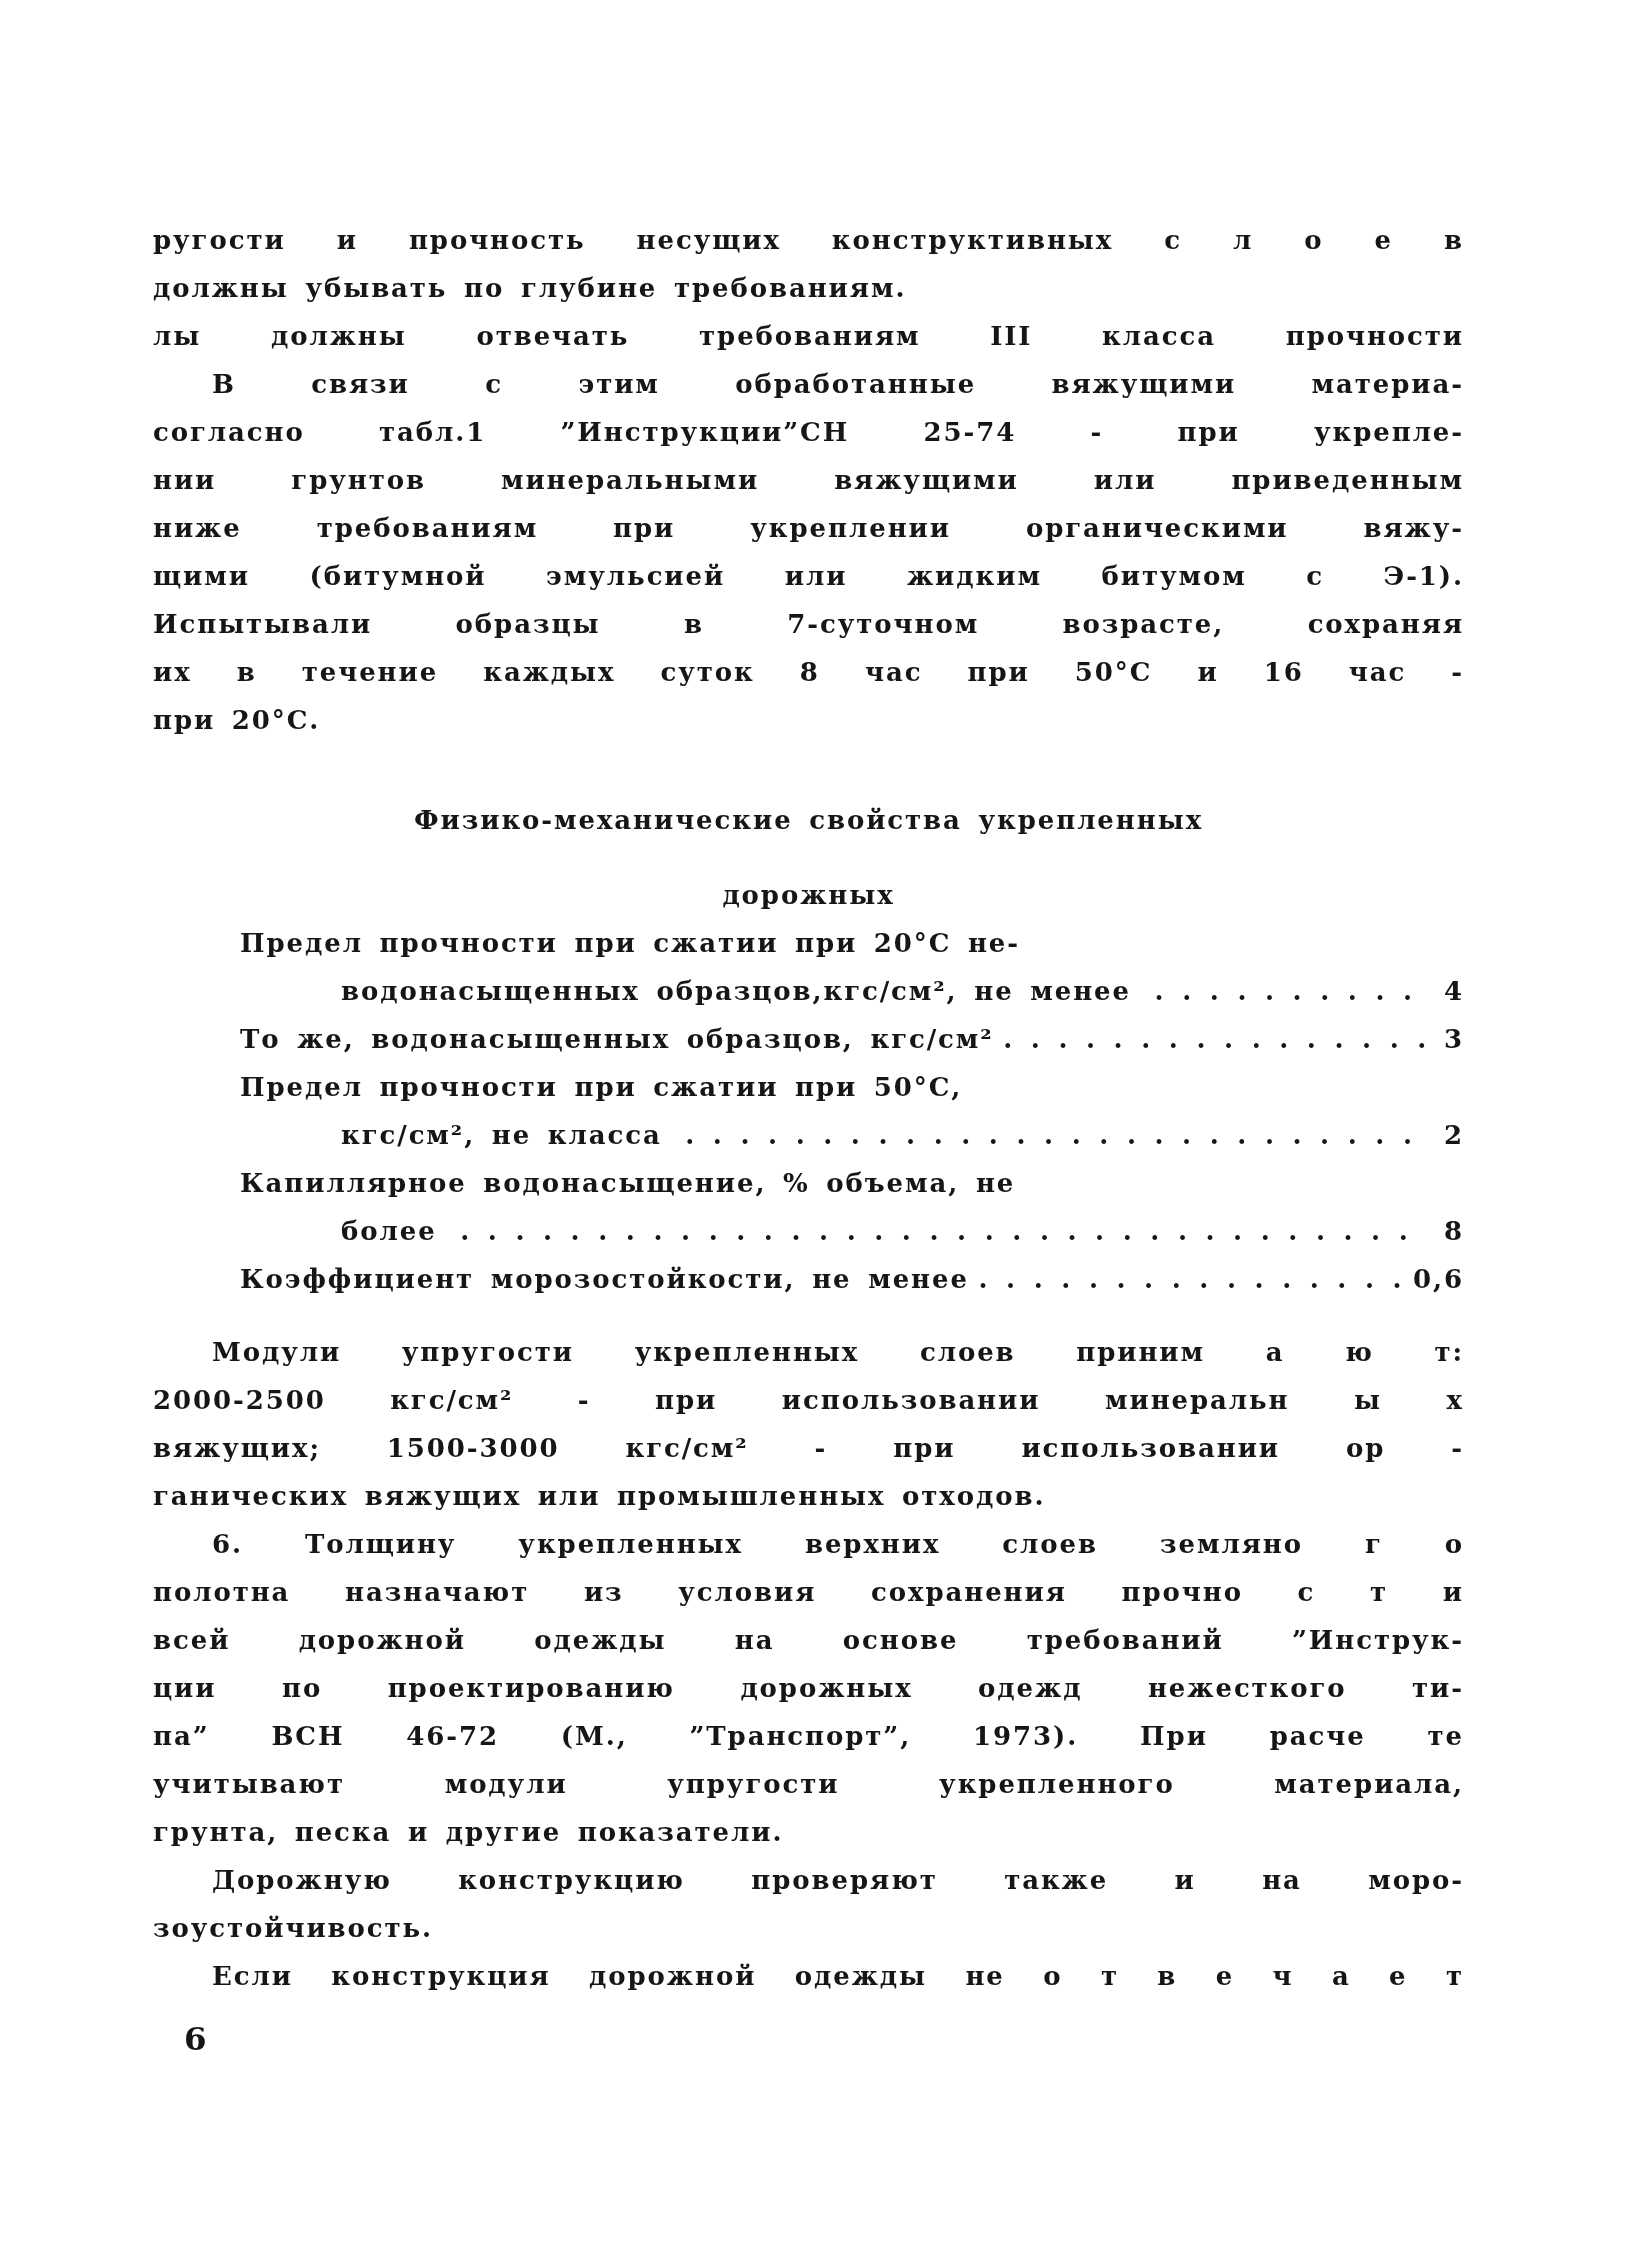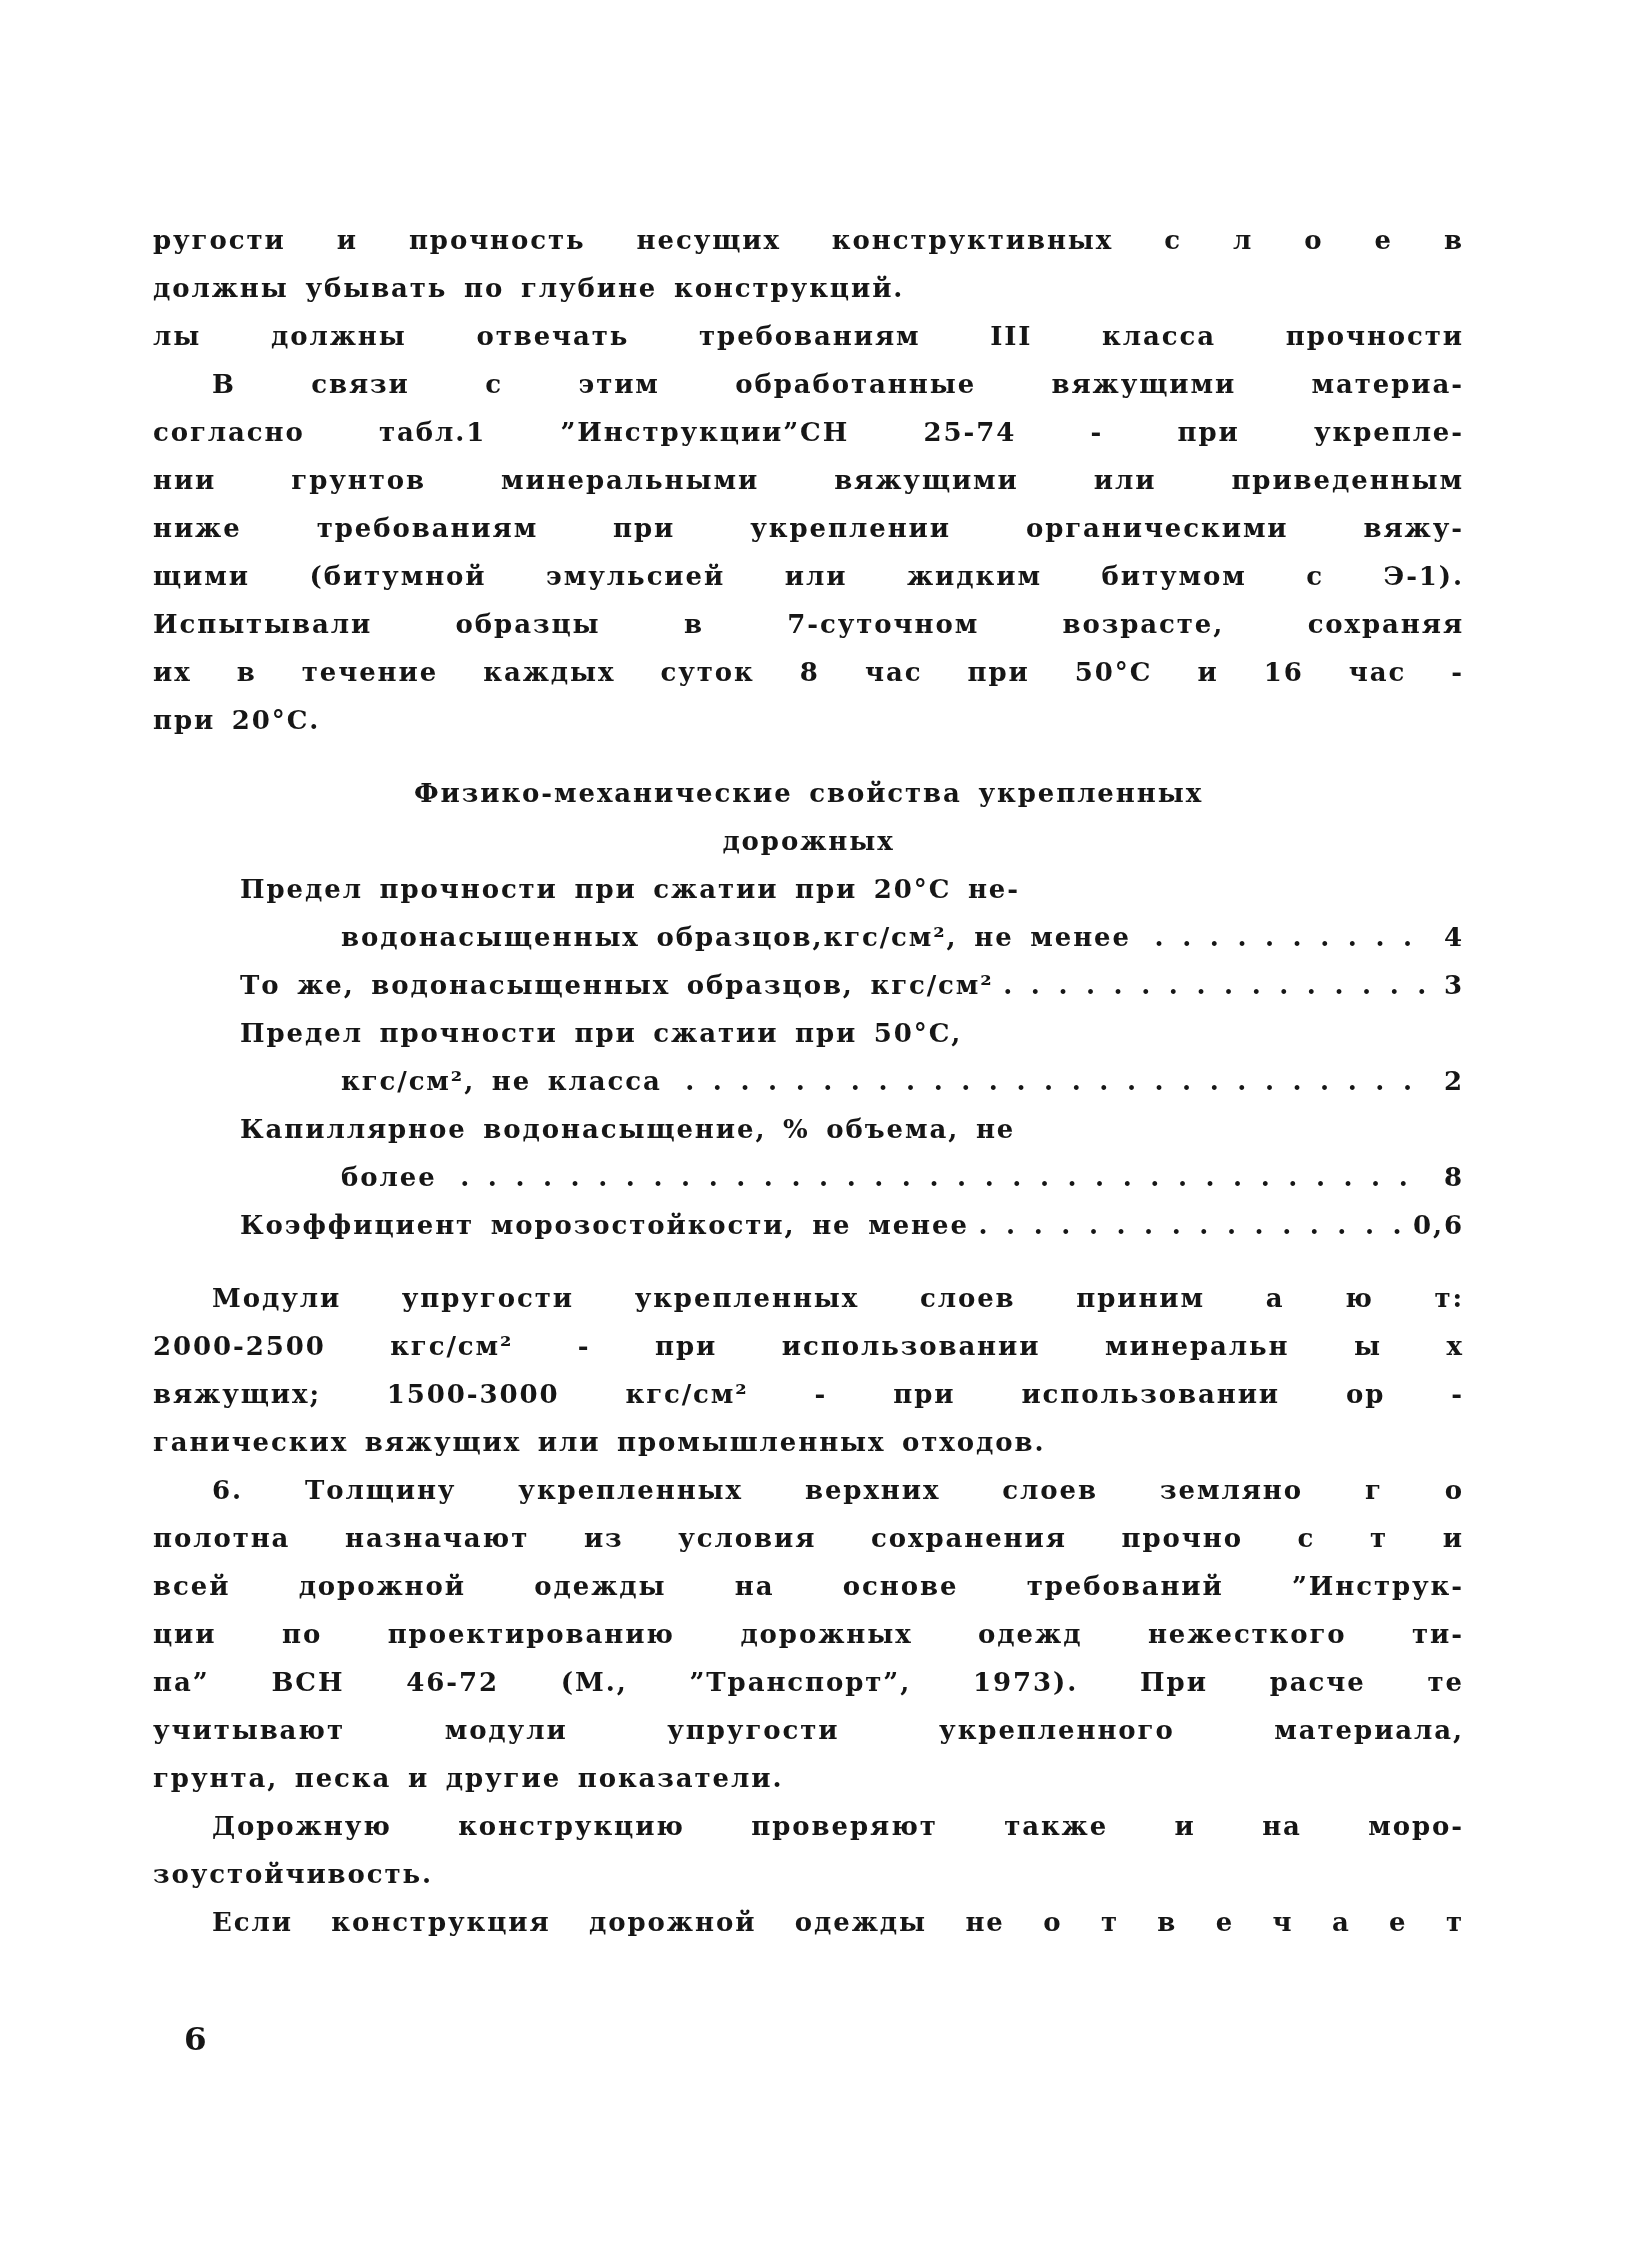--- a/index.html
+++ b/index.html
@@ -28,21 +28,21 @@
   .ln {
     height: 48px;
     line-height: 48px;
     overflow: hidden;
     text-align: justify;
     text-justify: inter-word;
   }
   .ln.full { text-align-last: justify; }
   .ln.short { text-align: left; text-align-last: left; }
   .ln.ind { text-indent: 59px; }
-  .ln.center { text-align: right; text-align-last: center; }
+  .ln.center { text-align: right; text-align-last: center; margin-top: 27px; }
   .gap { height: 25px; }
   .lrow {
     height: 48px;
     line-height: 48px;
     display: flex;
     align-items: baseline;
     overflow: hidden;
   }
   .lrow.main { padding-left: 63px; }
   .lrow.cont { padding-left: 164px; gap: 14px; }
@@ -62,21 +62,21 @@
     font-size: 32.5px;
     letter-spacing: 1px;
   }
 </style>
 </head>
 <body>
 
 <div class="sheet">
 
   <div class="ln full">ругости и прочность несущих конструктивных с л о е в</div>
-  <div class="ln short">должны убывать по глубине конструкций.</div>
+  <div class="ln short">должны убывать по глубине требованиям.</div>
 
   <div class="ln full">лы должны отвечать требованиям III класса прочности</div>
   <div class="ln full ind">В связи с этим обработанные вяжущими материа-</div>
   <div class="ln full">согласно табл.1 ”Инструкции”СН 25-74 - при укрепле-</div>
   <div class="ln full">нии грунтов минеральными вяжущими или приведенным</div>
   <div class="ln full">ниже требованиям при укреплении органическими вяжу-</div>
   <div class="ln full">щими (битумной эмульсией или жидким битумом с Э-1).</div>
   <div class="ln full">Испытывали образцы в 7-суточном возрасте, сохраняя</div>
   <div class="ln full">их в течение каждых суток 8 час при 50°С и 16 час -</div>
   <div class="ln short">при 20°С.</div>

